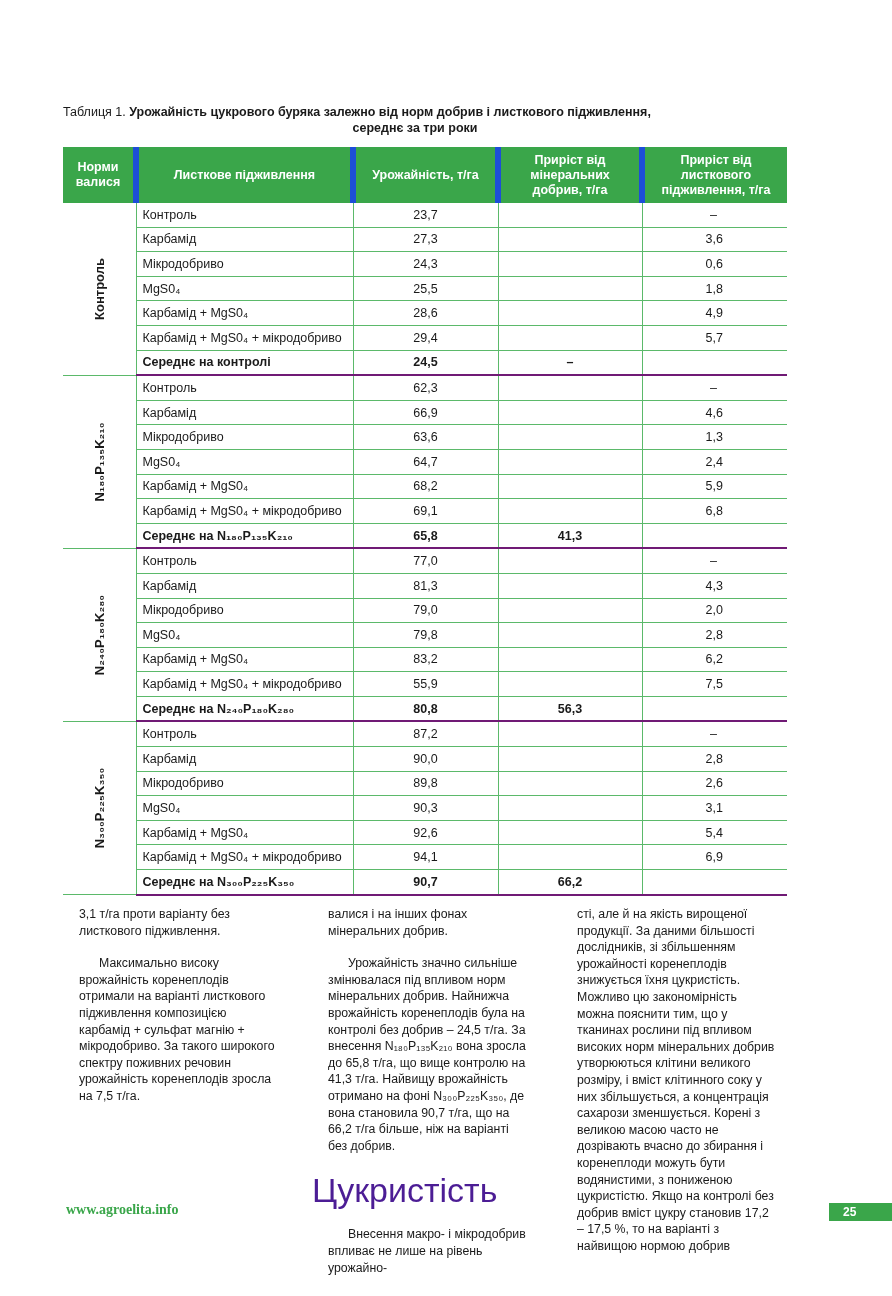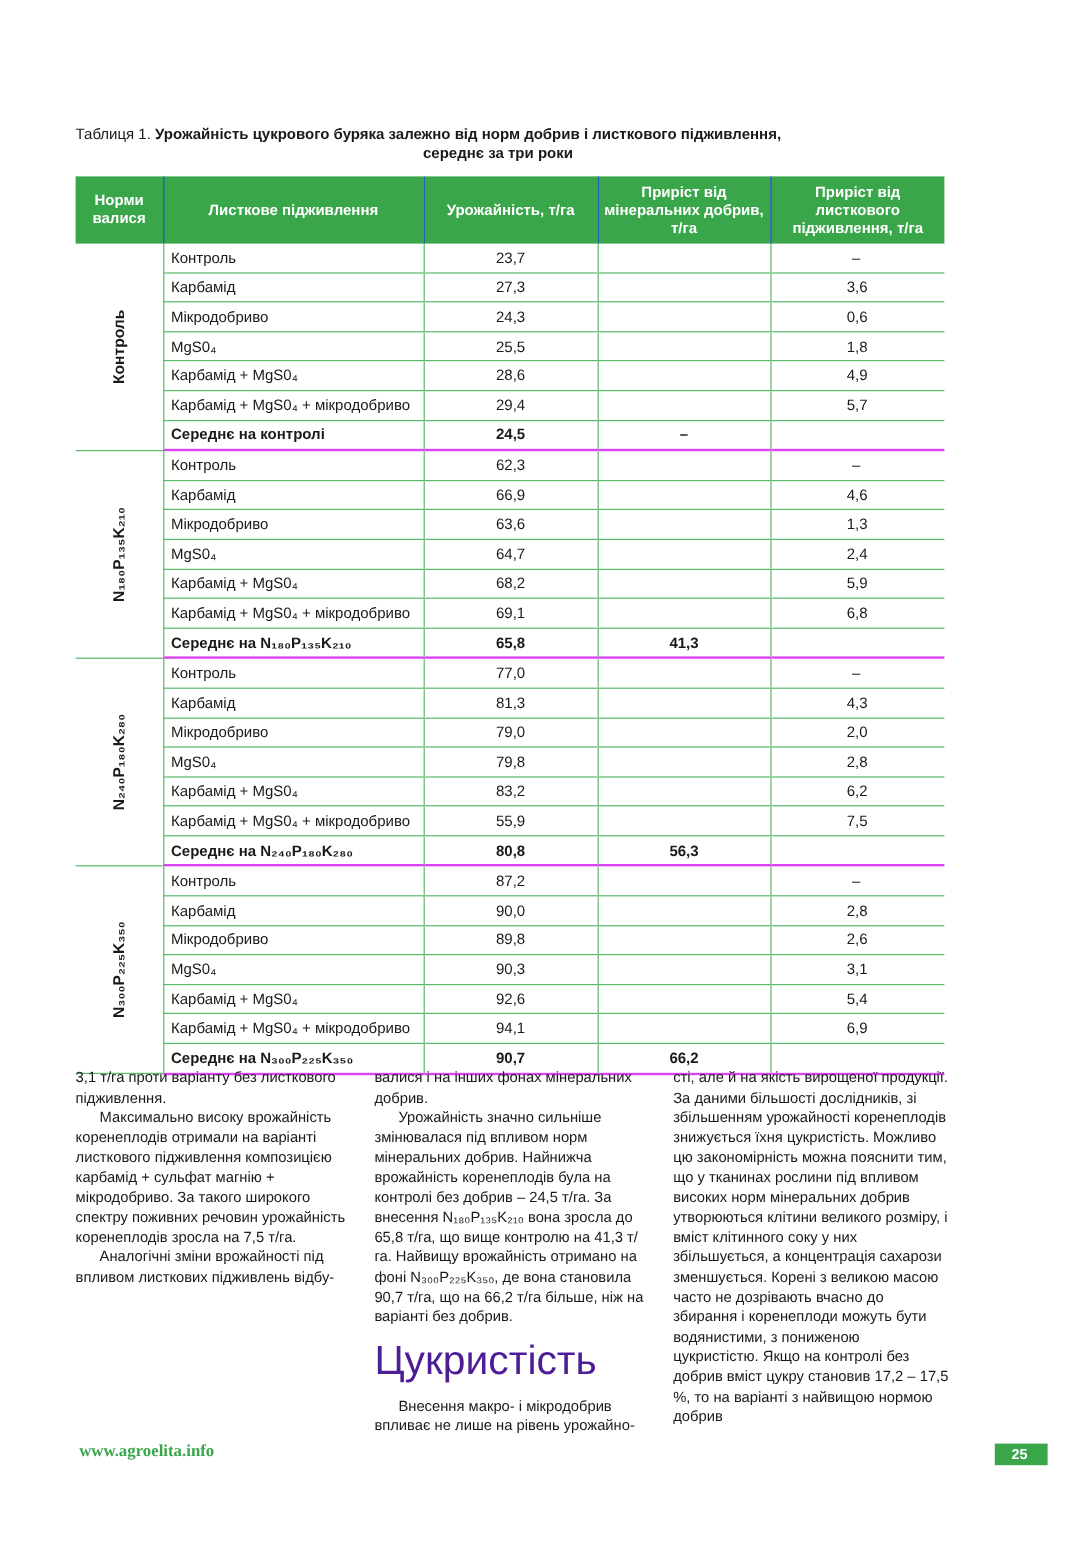--- a/index.html
+++ b/index.html
@@ -2,36 +2,36 @@
 <html><head>
 <meta charset="utf-8">
 <style>
   html,body{margin:0;padding:0;}
   body{width:892px;height:1296px;background:#fff;position:relative;font-family:"Liberation Sans",sans-serif;color:#1a1a1a;overflow:hidden;}
   .caption{position:absolute;left:63px;top:104px;width:640px;font-size:12.5px;line-height:16px;}
   .caption .lbl{font-weight:normal;}
   .caption .ttl{font-weight:bold;}
   .caption .l2{display:block;padding-left:64px;font-weight:bold;text-align:center;}
   table.t{position:absolute;left:63px;top:147px;width:724px;border-collapse:collapse;font-size:12.5px;table-layout:fixed;}
-  table.t th{background:#3aa64a;color:#fff;font-weight:bold;font-size:12.5px;line-height:15px;height:56px;border-left:1px solid #1d4ed8;padding:0 4px;text-align:center;vertical-align:middle;}
+  table.t th{background:#3aa64a;color:#fff;font-weight:bold;font-size:12.5px;line-height:15px;height:56px;border-left:6px solid #1d4ed8;padding:0 4px;text-align:center;vertical-align:middle;}
   table.t th:first-child{border-left:none;}
   table.t td{height:23.6px;padding:0 6px;border-bottom:1px solid #5bb96a;border-left:1px solid #5bb96a;vertical-align:middle;white-space:nowrap;}
   table.t td.grp{border-left:none;text-align:center;font-weight:bold;position:relative;padding:0;}
   table.t td.num{text-align:center;}
   table.t td.gain{text-align:right;padding-right:64px;}
   table.t td.gain.dash{padding-right:70px;}
-  table.t tr.avg td{font-weight:bold;border-bottom:2px solid #d946ef;}
+  table.t tr.avg td{font-weight:bold;border-bottom:2px solid #701a75;}
   .vert{position:absolute;left:50%;top:50%;transform:translate(-50%,-50%) rotate(-90deg);white-space:nowrap;font-size:13px;font-weight:bold;}
   .cols{position:absolute;top:890px;left:63px;width:730px;font-size:12.3px;line-height:16.6px;}
   .col{position:absolute;top:0;width:230px;}
-  .col p{margin:0;}
+  .col p{margin:16px;}
   .col p.ind{text-indent:20px;}
   .heading{color:#4c1d95;font-size:34px;font-weight:normal;margin:8px 0 10px 0;line-height:40px;}
   .site{position:absolute;left:66px;top:1202px;font-family:"Liberation Serif",serif;font-weight:bold;color:#3aa64a;font-size:14px;}
-  .pagenum{position:absolute;left:829px;top:1203px;width:44px;height:18px;background:#3aa64a;color:#fff;font-weight:bold;font-size:12px;line-height:18px;text-align:left;padding-left:14px;box-sizing:border-box;}
+  .pagenum{position:absolute;left:829px;top:1203px;width:63px;height:18px;background:#3aa64a;color:#fff;font-weight:bold;font-size:12px;line-height:18px;text-align:left;padding-left:14px;box-sizing:border-box;}
 </style>
 </head>
 <body>
 
 <div class="caption">
   <span class="lbl">Таблиця 1.</span>
   <span class="ttl">Урожайність цукрового буряка залежно від норм добрив і листкового підживлення,</span>
   <span class="l2">середнє за три роки</span>
 </div>
 
@@ -233,21 +233,20 @@
         <td class="num">66,2</td>
         <td class="gain"></td>
       </tr>
     </tbody>
 </table>
 
 <div class="cols">
   <div class="col" style="left:0;">
     <p>3,1 т/га проти варіанту без листкового підживлення.</p>
     <p class="ind">Максимально високу врожайність коренеплодів отримали на варіанті листкового підживлення композицією карбамід + сульфат магнію + мікродобриво. За такого широкого спектру поживних речовин урожайність коренеплодів зросла на 7,5 т/га.</p>
-    <p class="ind">Аналогічні зміни врожайності під впливом листкових підживлень відбу-</p>
   </div>
   <div class="col" style="left:249px;">
     <p>валися і на інших фонах мінеральних добрив.</p>
     <p class="ind">Урожайність значно сильніше змінювалася під впливом норм мінеральних добрив. Найнижча врожайність коренеплодів була на контролі без добрив – 24,5 т/га. За внесення N₁₈₀P₁₃₅K₂₁₀ вона зросла до 65,8 т/га, що вище контролю на 41,3 т/га. Найвищу врожайність отримано на фоні N₃₀₀P₂₂₅K₃₅₀, де вона становила 90,7 т/га, що на 66,2 т/га більше, ніж на варіанті без добрив.</p>
     <div class="heading">Цукристість</div>
     <p class="ind">Внесення макро- і мікродобрив впливає не лише на рівень урожайно-</p>
   </div>
   <div class="col" style="left:498px;">
     <p>сті, але й на якість вирощеної продукції. За даними більшості дослідників, зі збільшенням урожайності коренеплодів знижується їхня цукристість. Можливо цю закономірність можна пояснити тим, що у тканинах рослини під впливом високих норм мінеральних добрив утворюються клітини великого розміру, і вміст клітинного соку у них збільшується, а концентрація сахарози зменшується. Корені з великою масою часто не дозрівають вчасно до збирання і коренеплоди можуть бути водянистими, з пониженою цукристістю. Якщо на контролі без добрив вміст цукру становив 17,2 – 17,5 %, то на варіанті з найвищою нормою добрив</p>
   </div>

